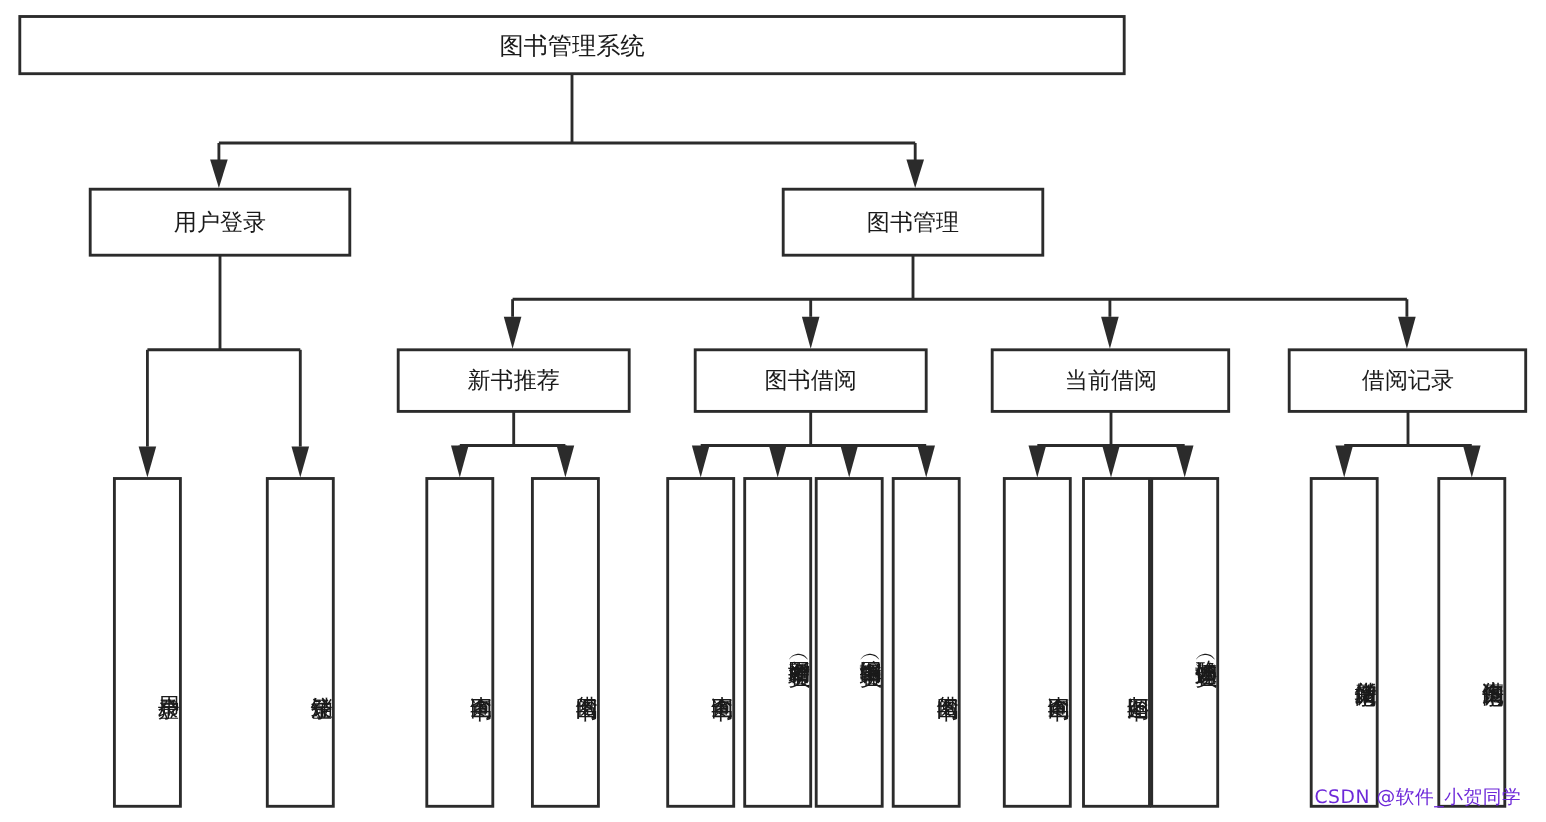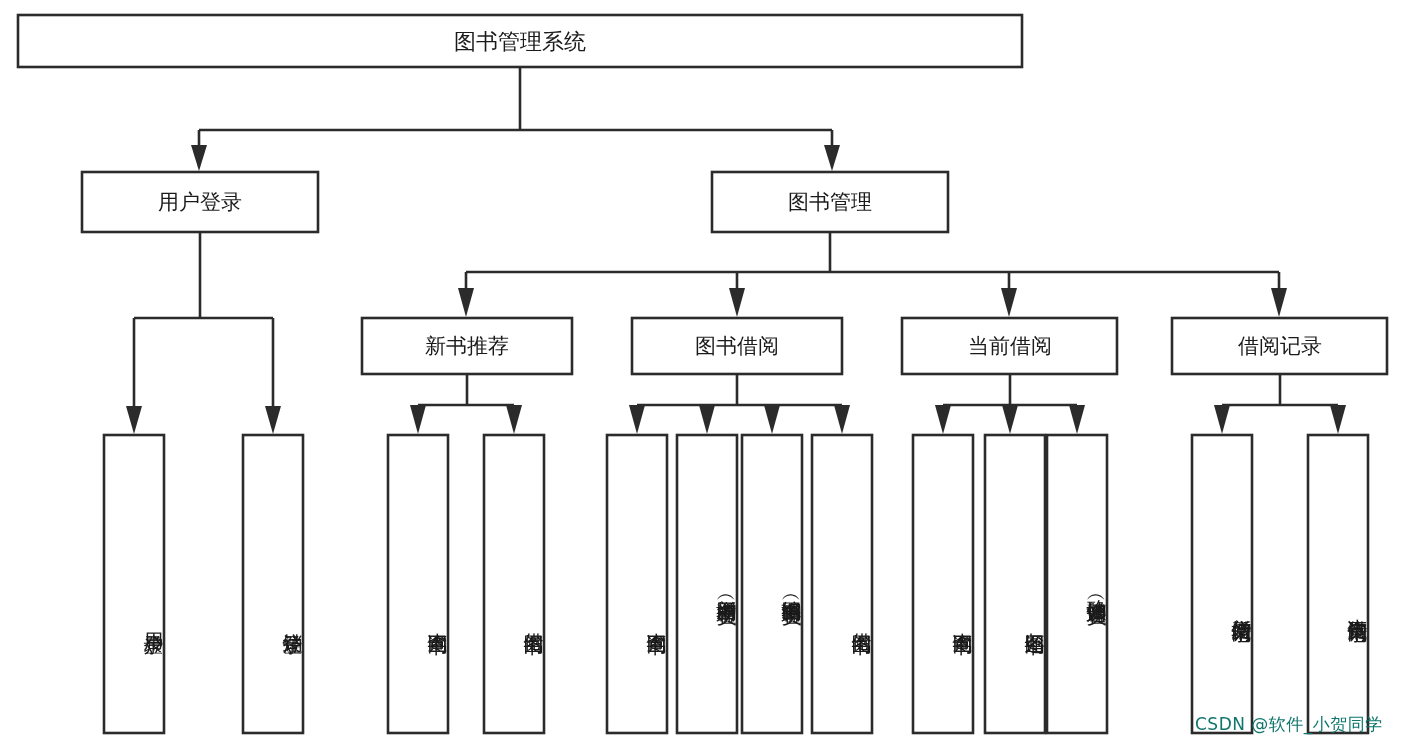--- a/index.html
+++ b/index.html
@@ -67,21 +67,21 @@
     display: flex;
     align-items: flex-start;
     justify-content: center;
     white-space: nowrap;
     pointer-events: none;
   }
   .watermark {
     position: absolute;
     font-family: "DejaVu Sans", "Liberation Sans", sans-serif;
     font-size: 17px;
-    color: #0f766e;
+    color: #6d28d9;
     white-space: nowrap;
     letter-spacing: 0.5px;
   }
 </style>
 </head>
 <body>
 
 <div id="diagram-root">
 
   <svg class="diagram-canvas" viewBox="0 0 1405 747">

